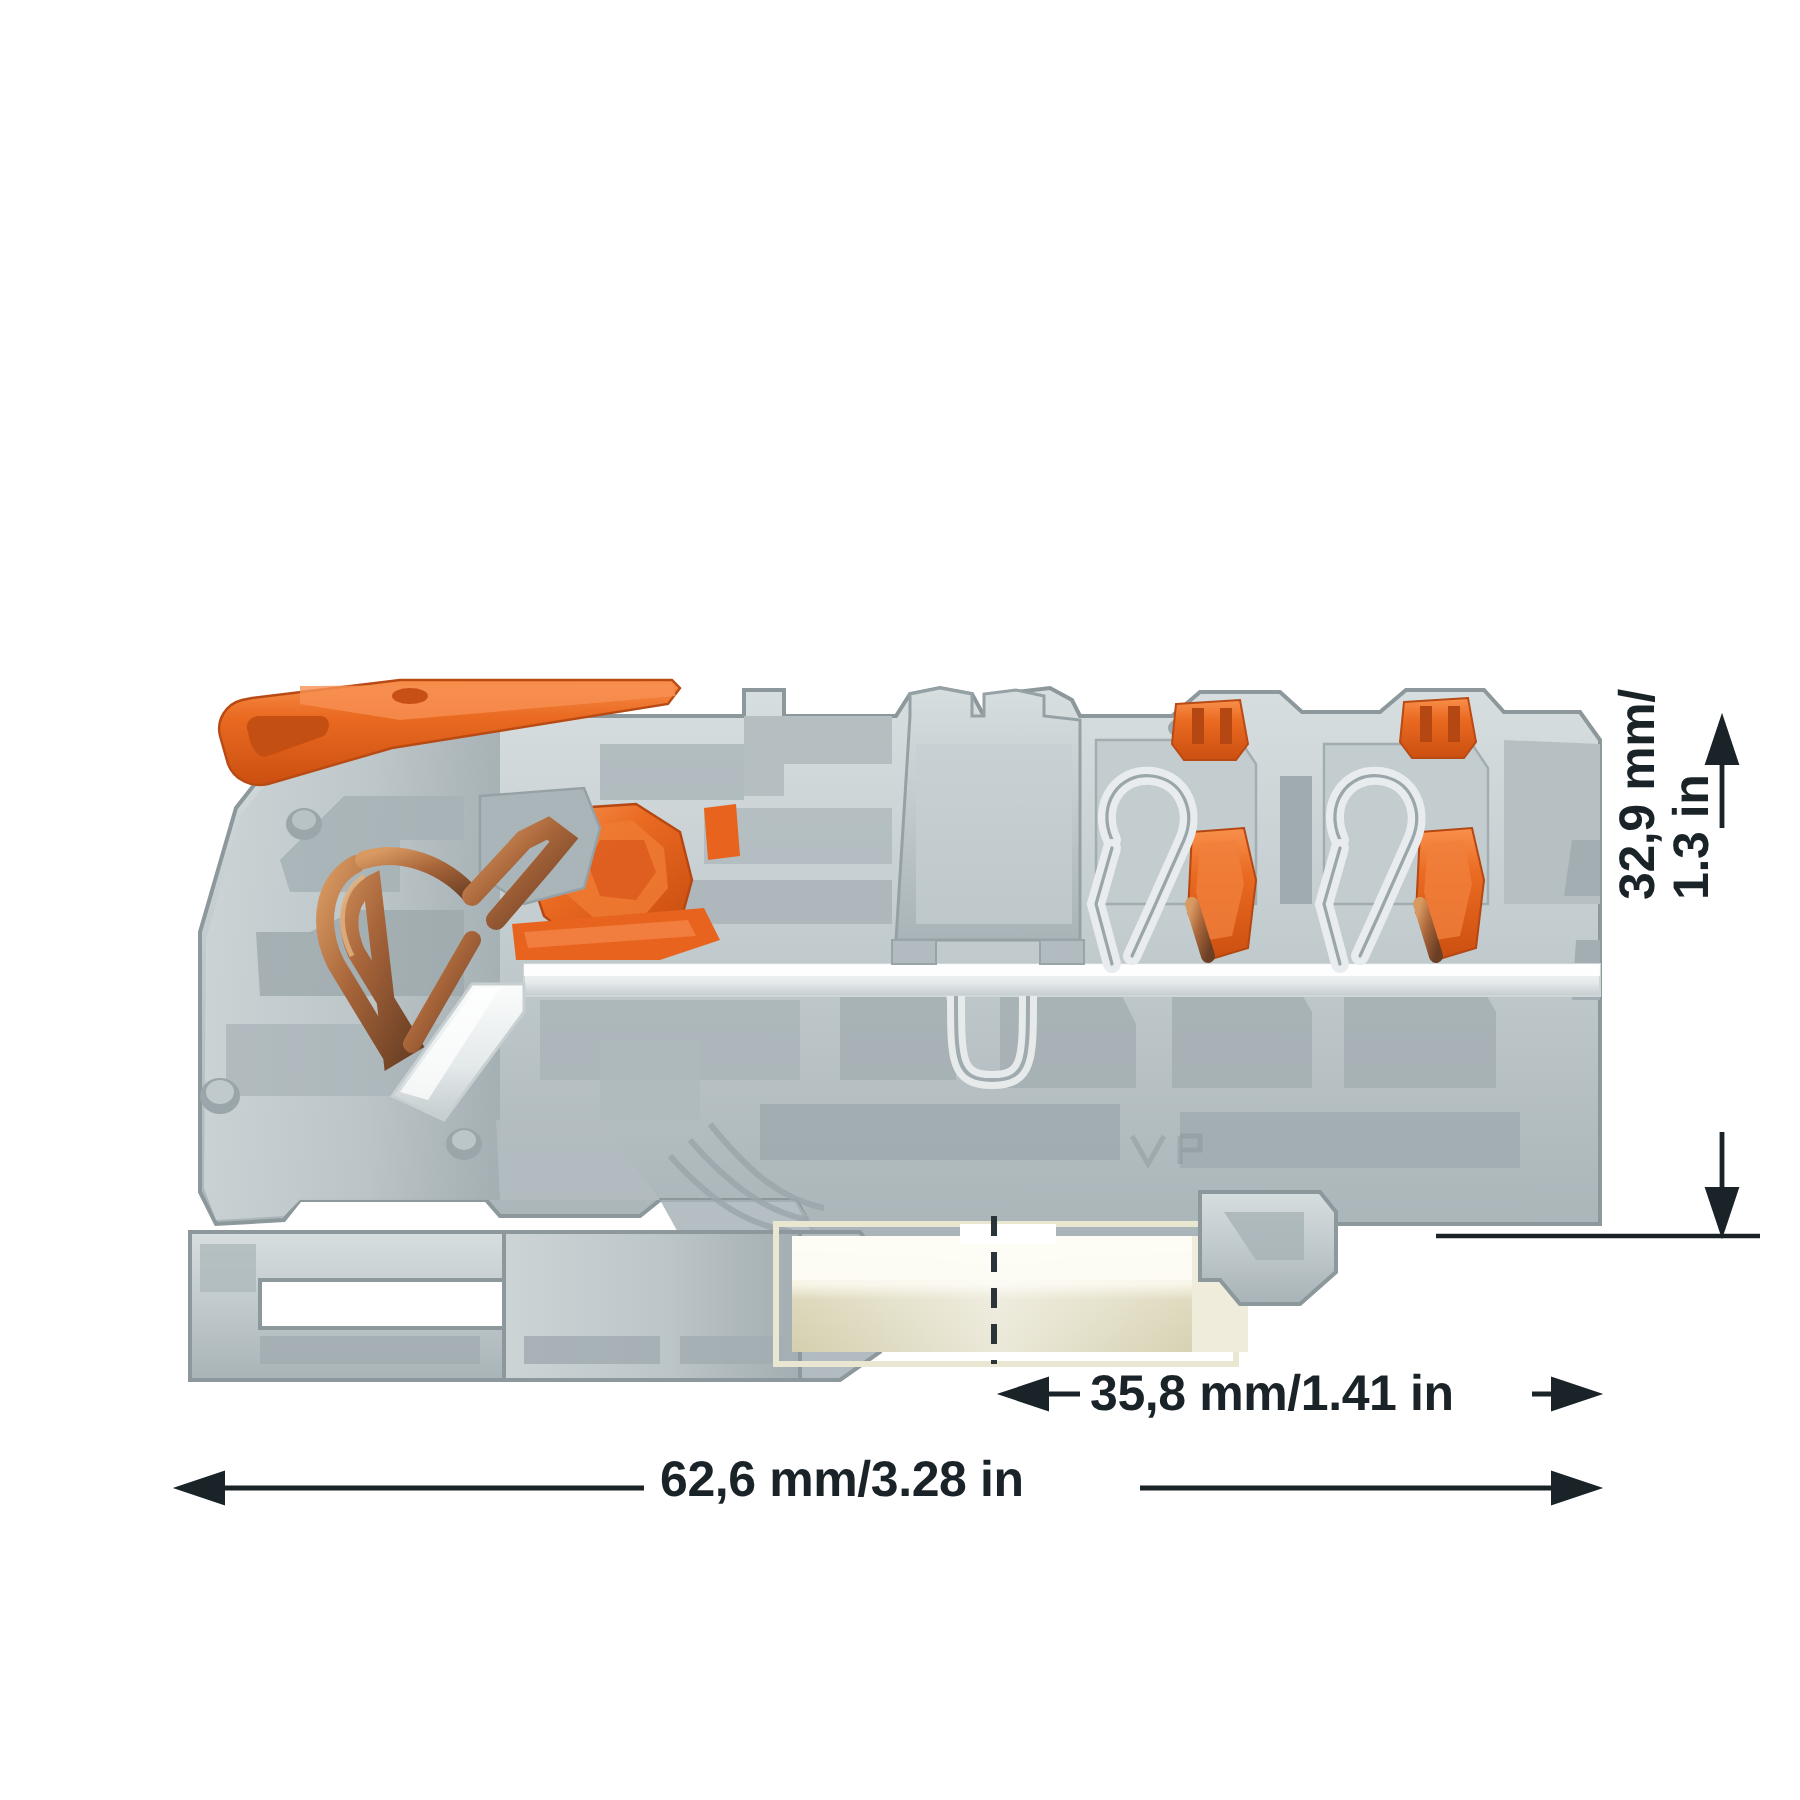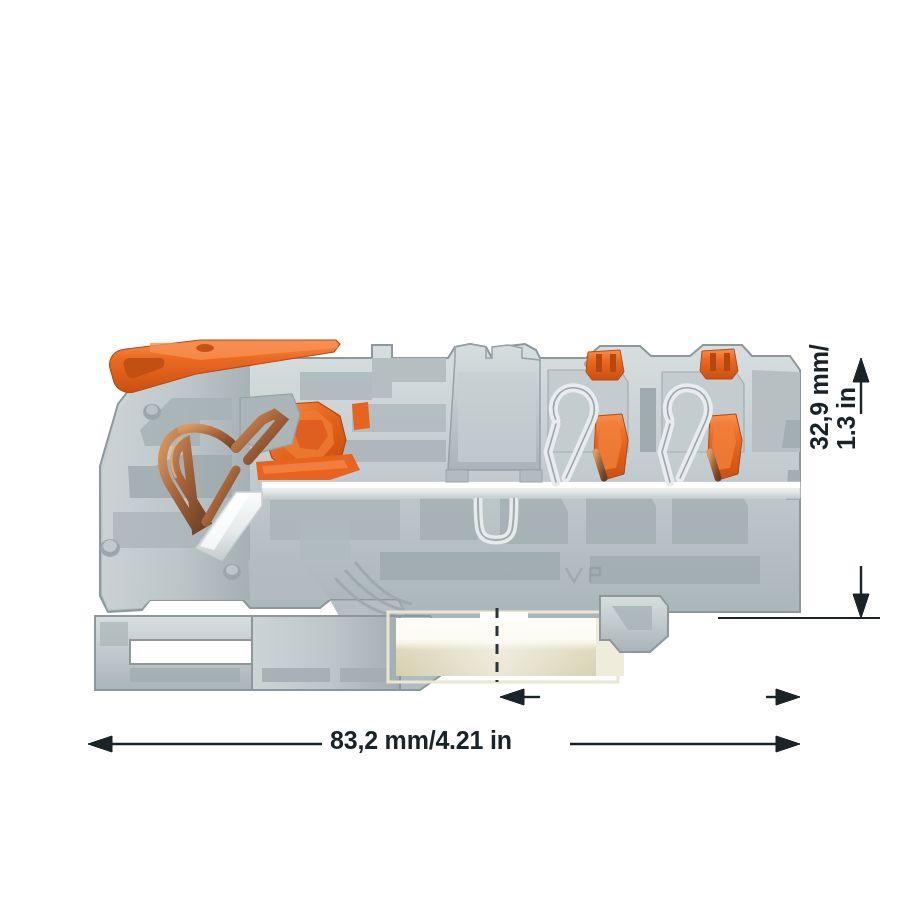--- a/index.html
+++ b/index.html
@@ -347,21 +347,22 @@
         <line x1="861" y1="366" x2="861" y2="414" stroke-width="2.4"></line>
         <line x1="861" y1="566" x2="861" y2="610" stroke-width="2.4"></line>
         <polygon points="861,358 853,382 869,382"></polygon>
         <polygon points="861,618 853,594 869,594"></polygon>
 
         <line x1="718" y1="618" x2="880" y2="618" stroke-width="2.2"></line>
       </g>
     </g>
   </svg>
 
-  <div class="dim-text" id="dim-width-label">83,2 mm/4.21 in</div>
-
+  <div class="dim-text" id="dim-width-label">62,6 mm/3.28 in</div>
+
+  <div class="dim-text" id="dim-rail-label">35,8 mm/1.41 in</div>
 
   <div class="dim-text" id="dim-height-label">
     <span class="ln">32,9 mm/</span>
     <span class="ln">1.3 in</span>
   </div>
 
 </div>
 
 </body></html>

